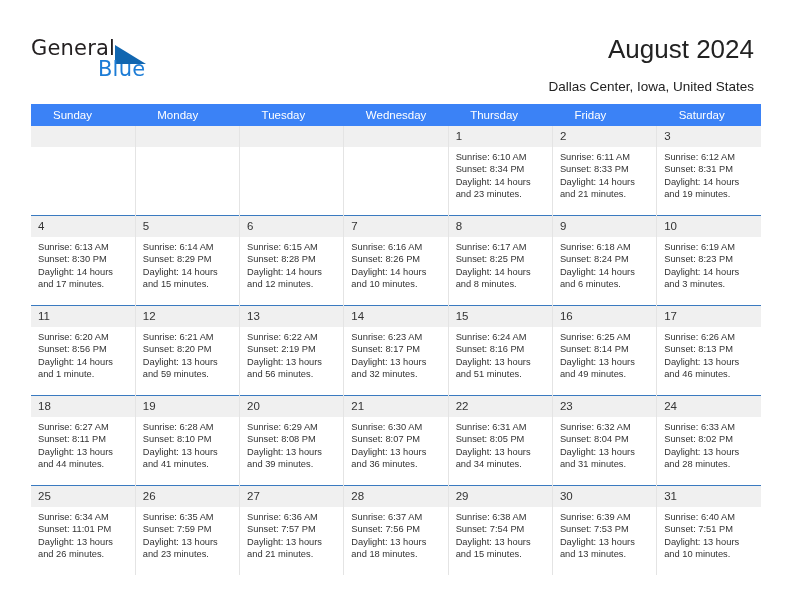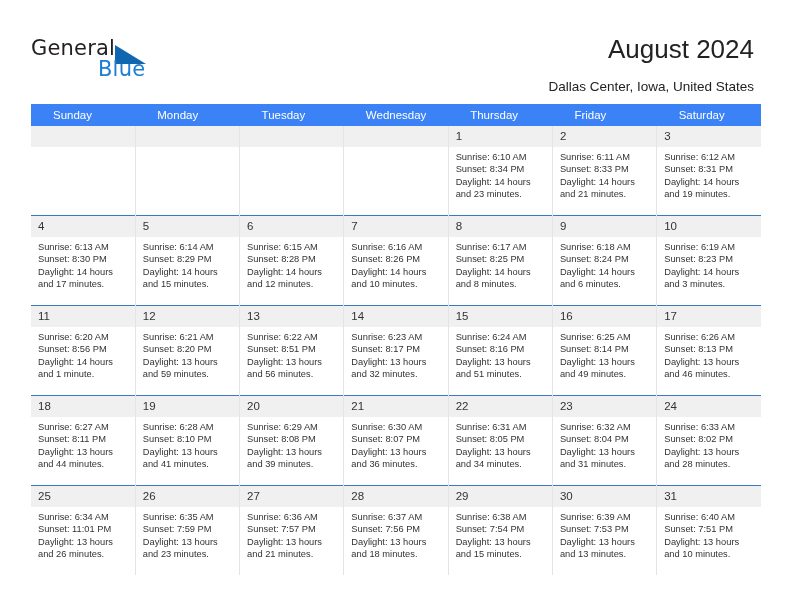--- a/index.html
+++ b/index.html
@@ -288,21 +288,21 @@
               <div>Sunrise: 6:21 AM</div>
               <div>Sunset: 8:20 PM</div>
               <div>Daylight: 13 hours</div>
               <div>and 59 minutes.</div>
             </div>
           </td>
           <td>
             <span class="daynum">13</span>
             <div class="info">
               <div>Sunrise: 6:22 AM</div>
-              <div>Sunset: 8:51 PM</div>
+              <div>Sunset: 2:19 PM</div>
               <div>Daylight: 13 hours</div>
               <div>and 56 minutes.</div>
             </div>
           </td>
           <td>
             <span class="daynum">14</span>
             <div class="info">
               <div>Sunrise: 6:23 AM</div>
               <div>Sunset: 8:17 PM</div>
               <div>Daylight: 13 hours</div>

